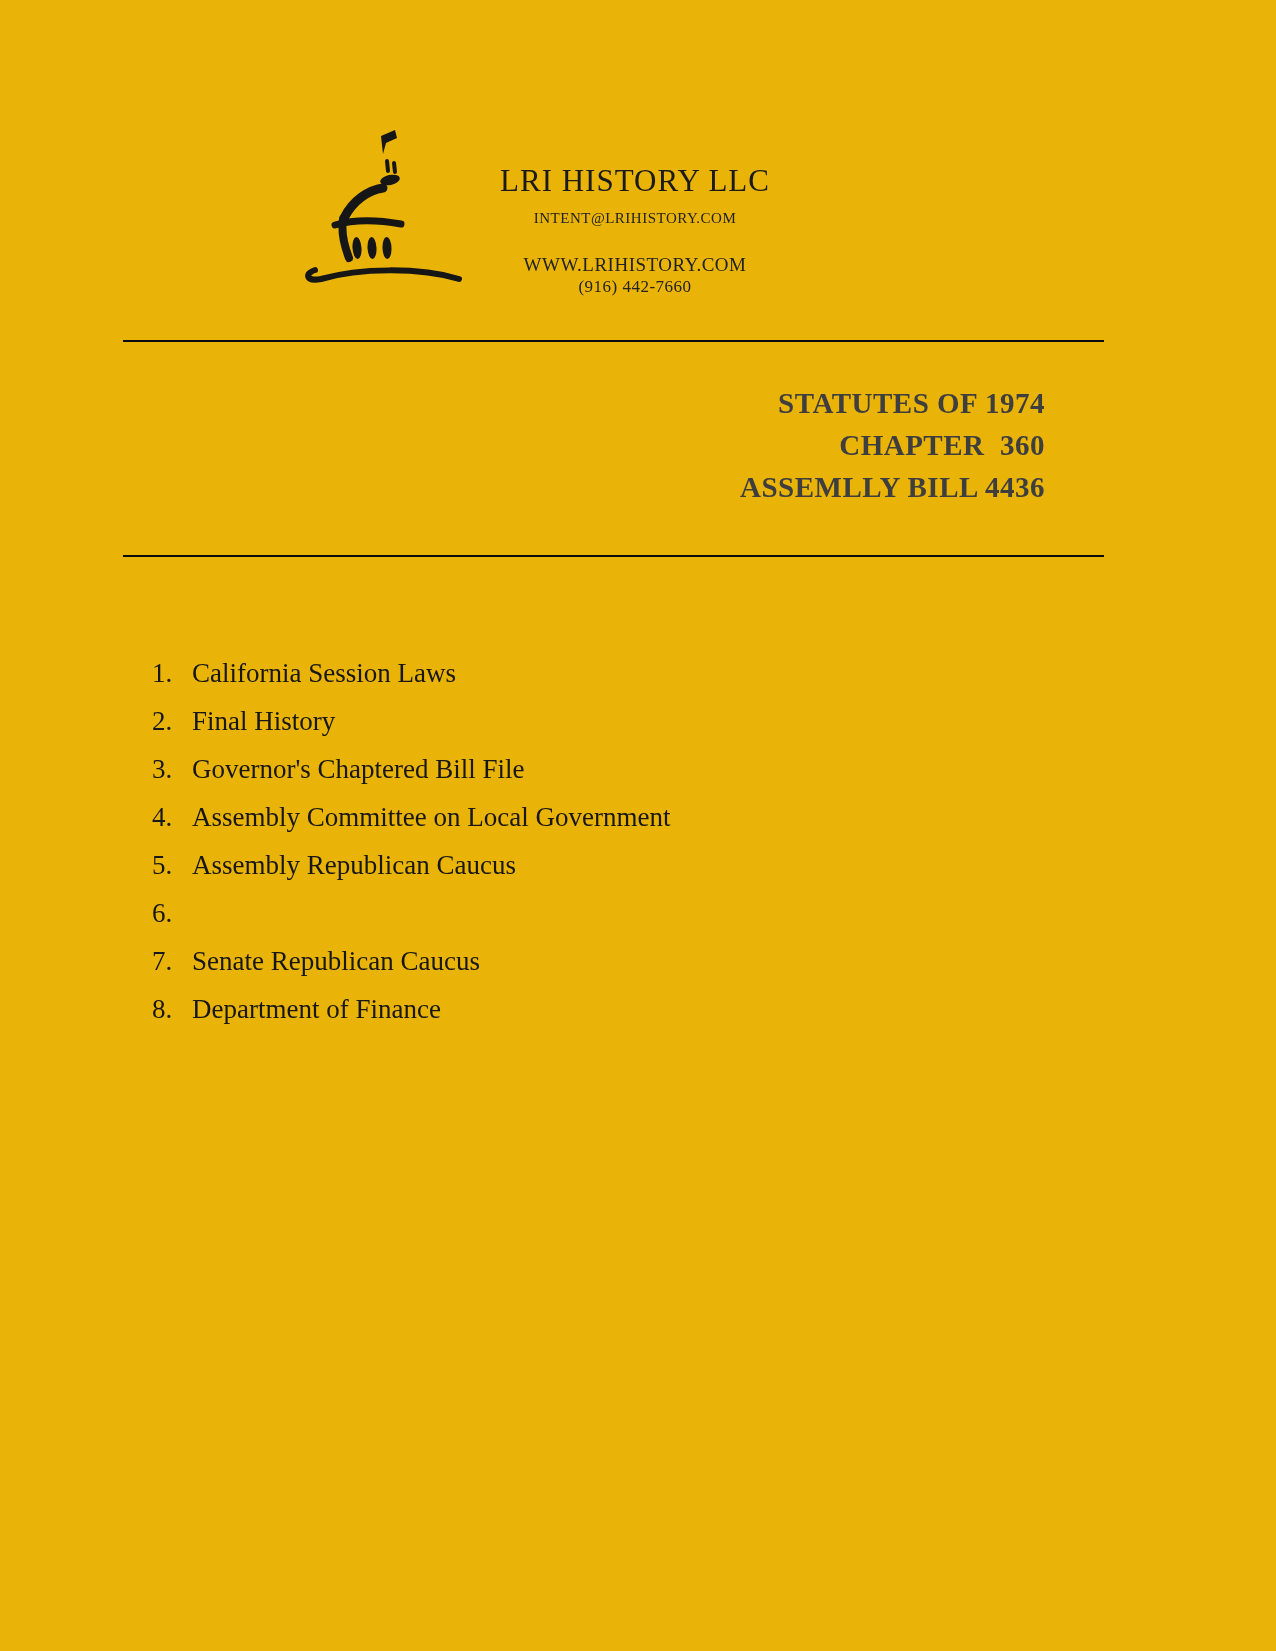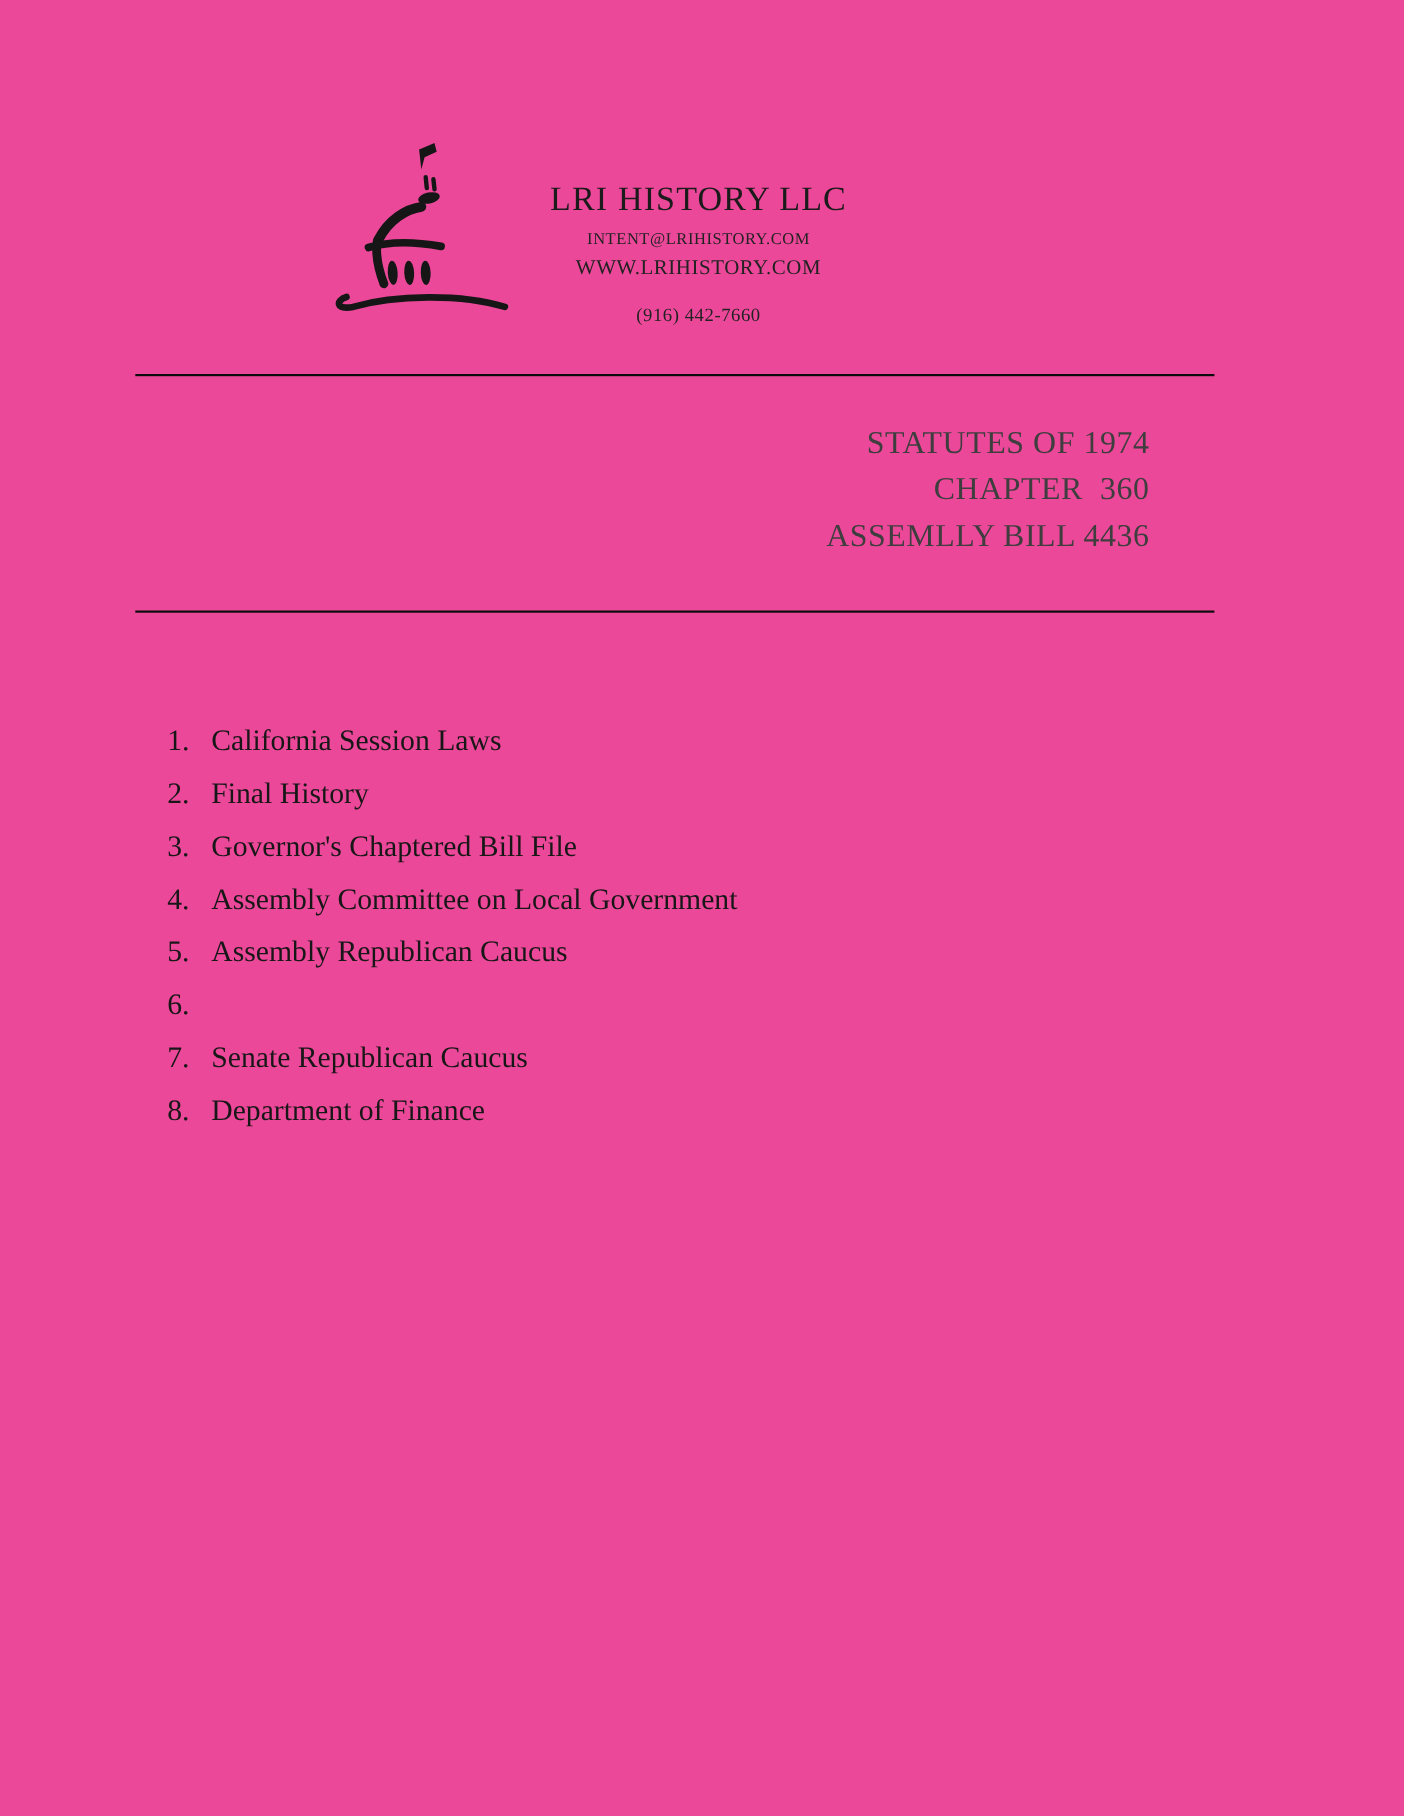--- a/index.html
+++ b/index.html
@@ -11,21 +11,21 @@
     width: 1276px;
     height: 1651px;
     position: relative;
     overflow: hidden;
     font-family: "Liberation Serif", serif;
     color: #161616;
   }
   .page {
     position: absolute;
     inset: 0;
-    background: #ec4899;
+    background: #eab308;
   }
 
   
   .logo {
     position: absolute;
     left: 297px;
     top: 126px;
     width: 170px;
     height: 165px;
   }
@@ -52,21 +52,21 @@
     top: 210px;
     width: 100%;
     font-size: 15px;
     letter-spacing: 0.5px;
     color: #222222;
     white-space: nowrap;
   }
   .company-www {
     position: absolute;
     left: 0;
-    top: 233px;
+    top: 254px;
     width: 100%;
     font-size: 19px;
     letter-spacing: 0.5px;
     color: #222222;
     white-space: nowrap;
   }
   .company-phone {
     position: absolute;
     left: 0;
     top: 277px;
@@ -90,21 +90,21 @@
 
   
   .statutes {
     position: absolute;
     right: 231px;
     top: 382px;
     text-align: right;
   }
   .statutes-line {
     font-size: 29px;
-    font-weight: normal;
+    font-weight: bold;
     line-height: 42px;
     letter-spacing: 0.5px;
     white-space: pre; 
   }
 
   
   .toc-heading {
     position: absolute;
     left: 123px;
     top: 588px;

